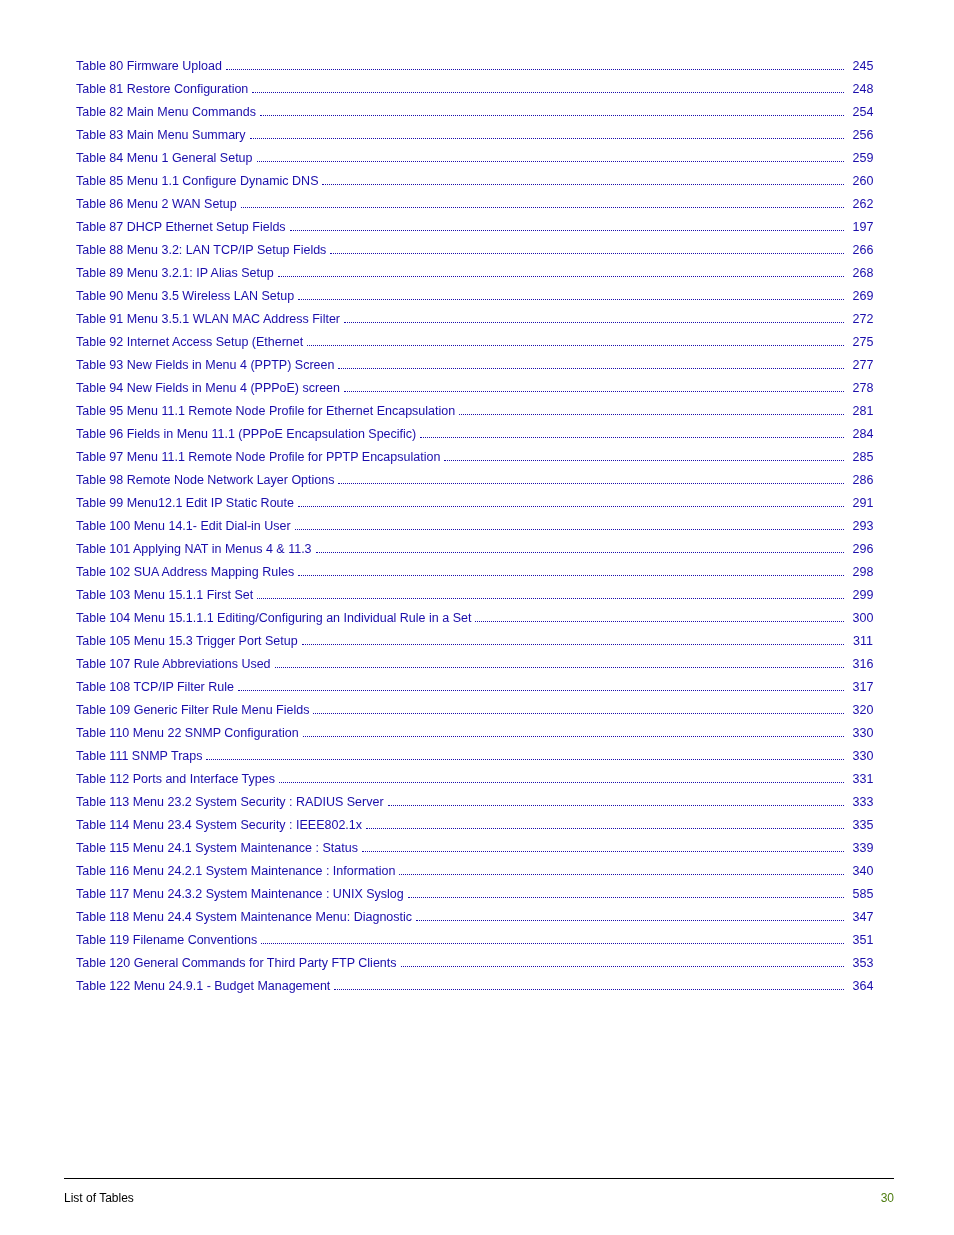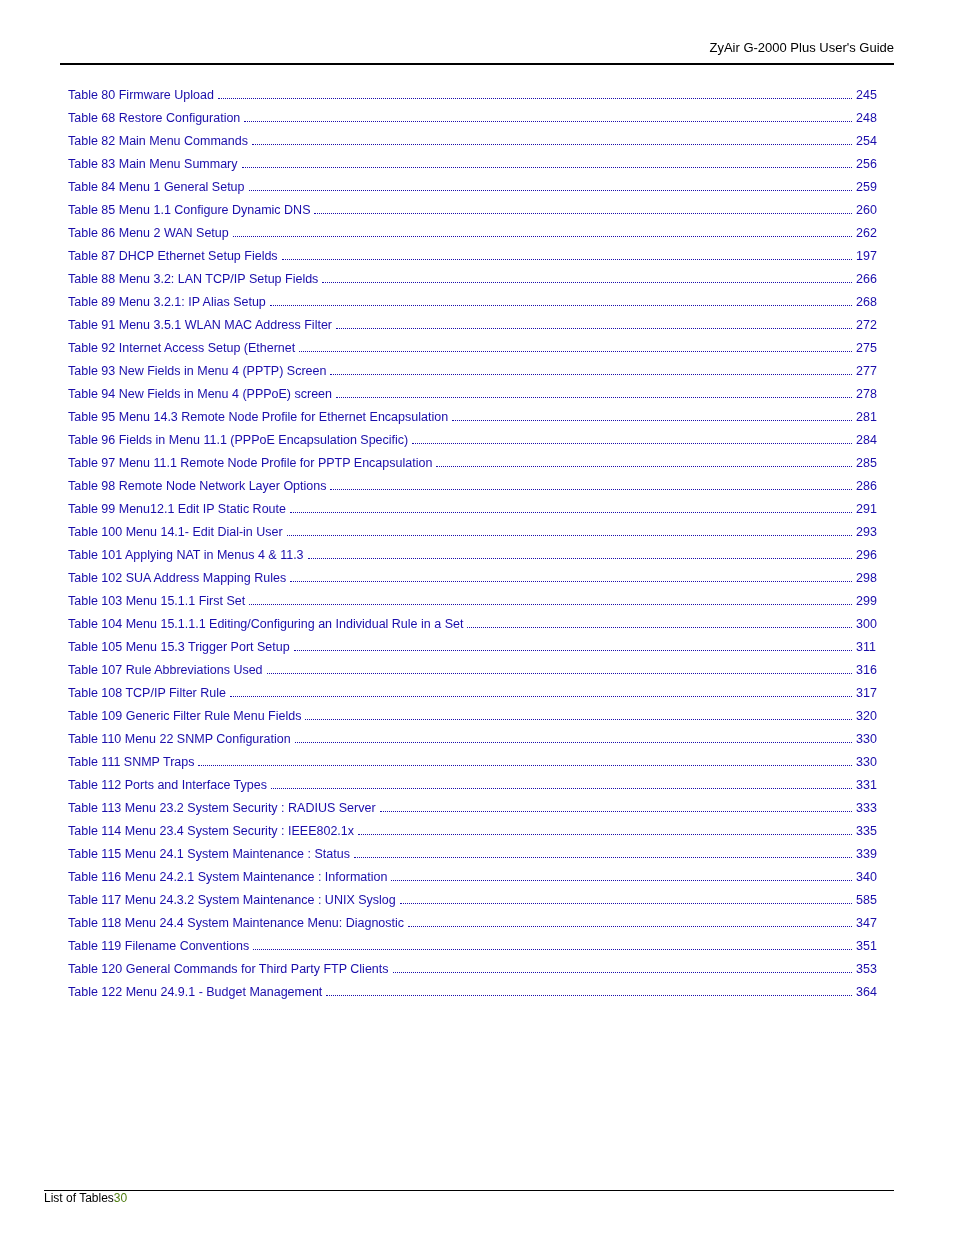--- a/index.html
+++ b/index.html
@@ -24,21 +24,21 @@
       border-bottom: 2px solid #000;
       margin-bottom: 20px;
     }
     .header-title {
       font-size: 13px;
       color: #000;
     }
     .toc-list {
       list-style: none;
       padding: 0;
-      margin: 8px;
+      margin: 16px;
     }
     .toc-item {
       display: flex;
       align-items: baseline;
       margin-bottom: 3px;
       font-size: 12.5px;
       line-height: 1.6;
     }
     .toc-link {
       color: #1a0dab;
@@ -50,57 +50,55 @@
       flex: 1;
       border-bottom: 1px dotted #1a0dab;
       margin: 0 4px 3px 4px;
       min-width: 10px;
     }
     .toc-page {
       color: #1a0dab;
       white-space: nowrap;
       flex-shrink: 0;
       min-width: 30px;
-      text-align: left;
+      text-align: center;
     }
     .footer {
       position: absolute;
       bottom: 30px;
-      left: 44px;
+      left: 64px;
       right: 60px;
       display: flex;
+      justify-content: space-between;
       align-items: center;
       border-top: 1px solid #000;
-      padding-top: 0;
+      padding-top: 12px;
     }
     .footer-left {
       font-size: 12px;
       color: #000;
     }
     .footer-right {
       font-size: 12px;
       color: #4d7c0f;
     }
   </style>
 </head>
 <body>
 
 <div class="page">
-  <div class="header">
-    <span class="header-title">ZyAir G-2000 Plus User's Guide</span>
-  </div>
 
   <ul class="toc-list" id="toc-container">
   <li class="toc-item">
         <a class="toc-link" href="#">Table 80 Firmware Upload</a>
         <span class="toc-dots"></span>
         <span class="toc-page">245</span>
       </li>
       <li class="toc-item">
-        <a class="toc-link" href="#">Table 68 Restore Configuration</a>
+        <a class="toc-link" href="#">Table 81 Restore Configuration</a>
         <span class="toc-dots"></span>
         <span class="toc-page">248</span>
       </li>
       <li class="toc-item">
         <a class="toc-link" href="#">Table 82 Main Menu Commands</a>
         <span class="toc-dots"></span>
         <span class="toc-page">254</span>
       </li>
       <li class="toc-item">
         <a class="toc-link" href="#">Table 83 Main Menu Summary</a>
@@ -131,41 +129,46 @@
         <a class="toc-link" href="#">Table 88 Menu 3.2: LAN TCP/IP Setup Fields</a>
         <span class="toc-dots"></span>
         <span class="toc-page">266</span>
       </li>
       <li class="toc-item">
         <a class="toc-link" href="#">Table 89 Menu 3.2.1: IP Alias Setup</a>
         <span class="toc-dots"></span>
         <span class="toc-page">268</span>
       </li>
       <li class="toc-item">
+        <a class="toc-link" href="#">Table 90 Menu 3.5 Wireless LAN Setup</a>
+        <span class="toc-dots"></span>
+        <span class="toc-page">269</span>
+      </li>
+      <li class="toc-item">
         <a class="toc-link" href="#">Table 91 Menu 3.5.1 WLAN MAC Address Filter</a>
         <span class="toc-dots"></span>
         <span class="toc-page">272</span>
       </li>
       <li class="toc-item">
         <a class="toc-link" href="#">Table 92 Internet Access Setup  (Ethernet</a>
         <span class="toc-dots"></span>
         <span class="toc-page">275</span>
       </li>
       <li class="toc-item">
         <a class="toc-link" href="#">Table 93 New Fields in Menu 4 (PPTP) Screen</a>
         <span class="toc-dots"></span>
         <span class="toc-page">277</span>
       </li>
       <li class="toc-item">
         <a class="toc-link" href="#">Table 94 New Fields in Menu 4 (PPPoE) screen</a>
         <span class="toc-dots"></span>
         <span class="toc-page">278</span>
       </li>
       <li class="toc-item">
-        <a class="toc-link" href="#">Table 95 Menu 14.3 Remote Node Profile for Ethernet Encapsulation</a>
+        <a class="toc-link" href="#">Table 95 Menu 11.1 Remote Node Profile for Ethernet Encapsulation</a>
         <span class="toc-dots"></span>
         <span class="toc-page">281</span>
       </li>
       <li class="toc-item">
         <a class="toc-link" href="#">Table 96 Fields in Menu 11.1 (PPPoE Encapsulation Specific)</a>
         <span class="toc-dots"></span>
         <span class="toc-page">284</span>
       </li>
       <li class="toc-item">
         <a class="toc-link" href="#">Table 97 Menu 11.1 Remote Node Profile for PPTP Encapsulation</a>

